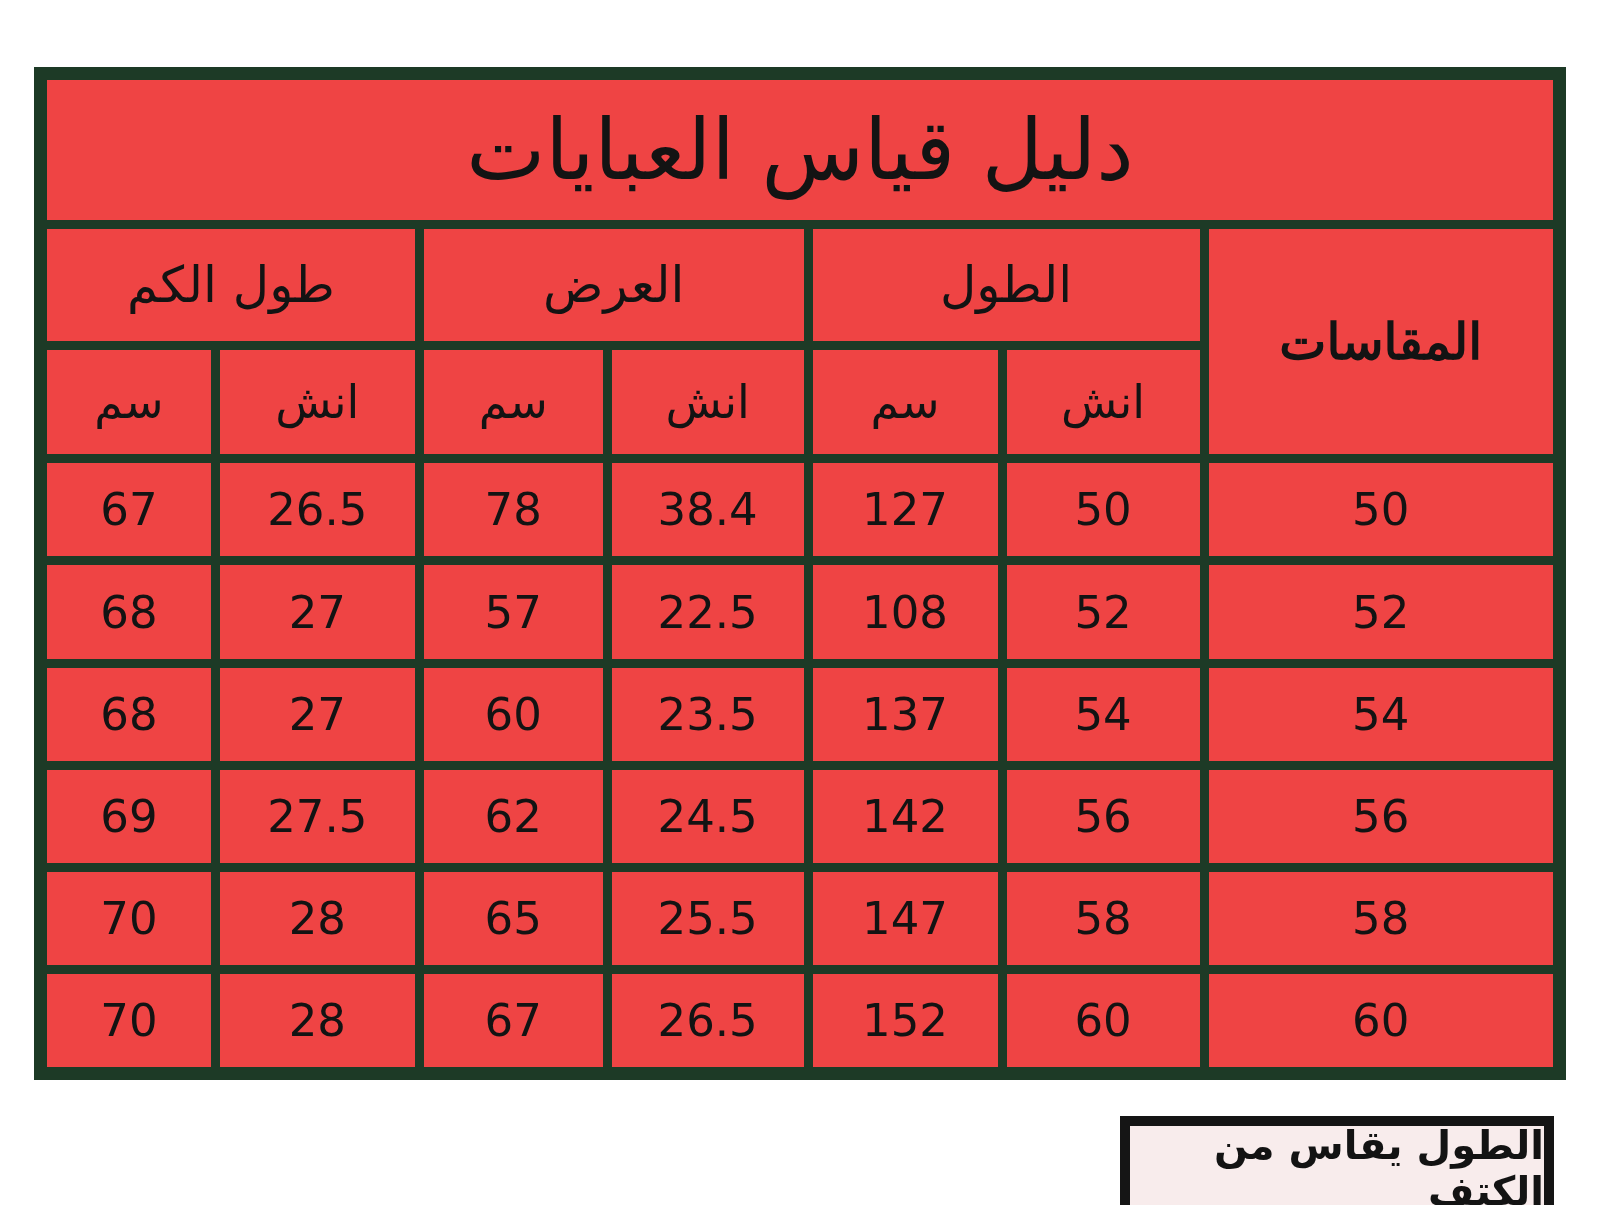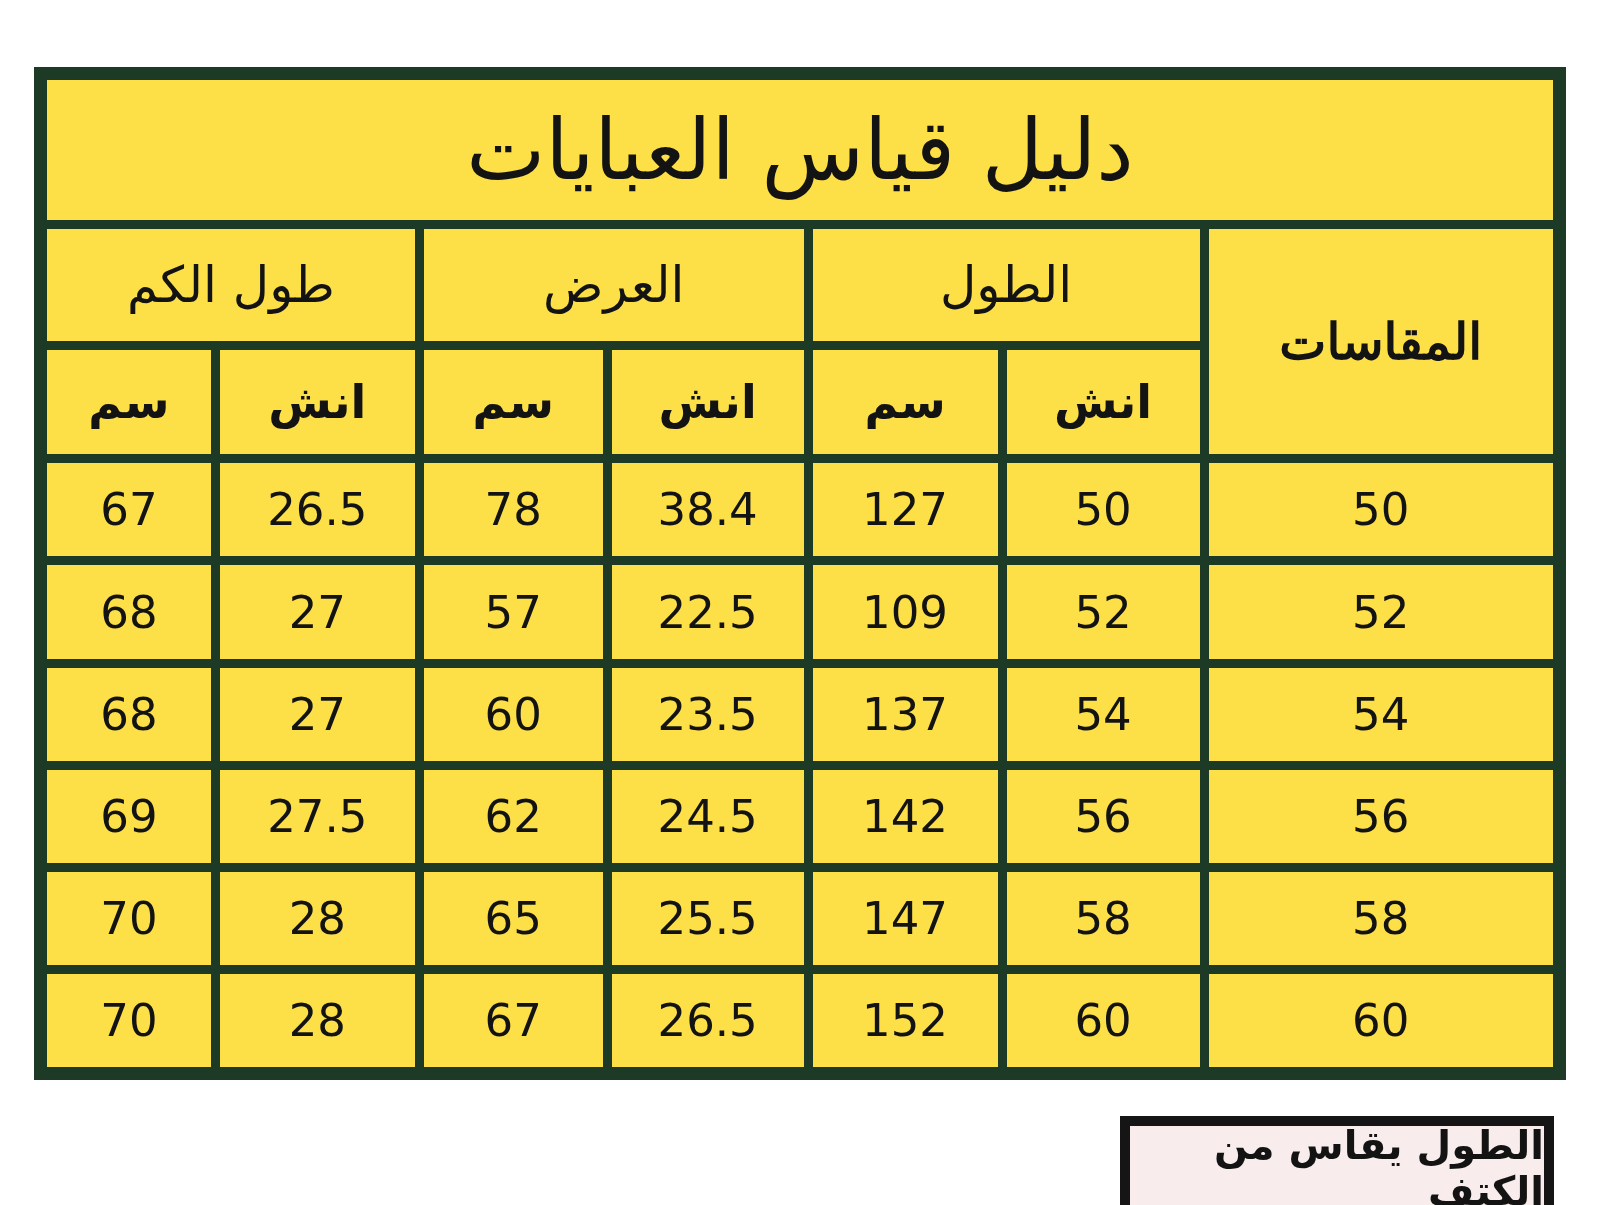--- a/index.html
+++ b/index.html
@@ -26,21 +26,21 @@
     direction:rtl;
     background:#ffffff;
     border:13px solid var(--green);
   }
   .size-table th,.size-table td{
     border:9px solid var(--green);
     text-align:center;
     vertical-align:middle;
     padding:0;
     color:var(--ink);
-    background:#fde047;
+    background:#ef4444;
     overflow:hidden;
   }
   .title-cell{
     height:140px;
     font-size:84px;
     font-weight:400;
     letter-spacing:1px;
   }
   .group-cell{
     height:112px;
@@ -48,21 +48,21 @@
     font-weight:400;
   }
   .sizes-cell{
     font-size:50px;
     font-weight:700;
     font-family:Liberation Serif, serif;
   }
   .unit-row th{
     height:104px;
     font-size:46px;
-    font-weight:700;
+    font-weight:400;
   }
   .data-row td{
     height:93px;
     font-size:45px;
     font-weight:400;
   }
   .note-box{
     position:absolute;
     left:1120px;top:1116px;
     width:434px;height:130px;
@@ -117,21 +117,21 @@
       <td>50</td>
       <td>127</td>
       <td>38.4</td>
       <td>78</td>
       <td>26.5</td>
       <td>67</td>
     </tr>
     <tr class="data-row">
       <td>52</td>
       <td>52</td>
-      <td>109</td>
+      <td>108</td>
       <td>22.5</td>
       <td>57</td>
       <td>27</td>
       <td>68</td>
     </tr>
     <tr class="data-row">
       <td>54</td>
       <td>54</td>
       <td>137</td>
       <td>23.5</td>

